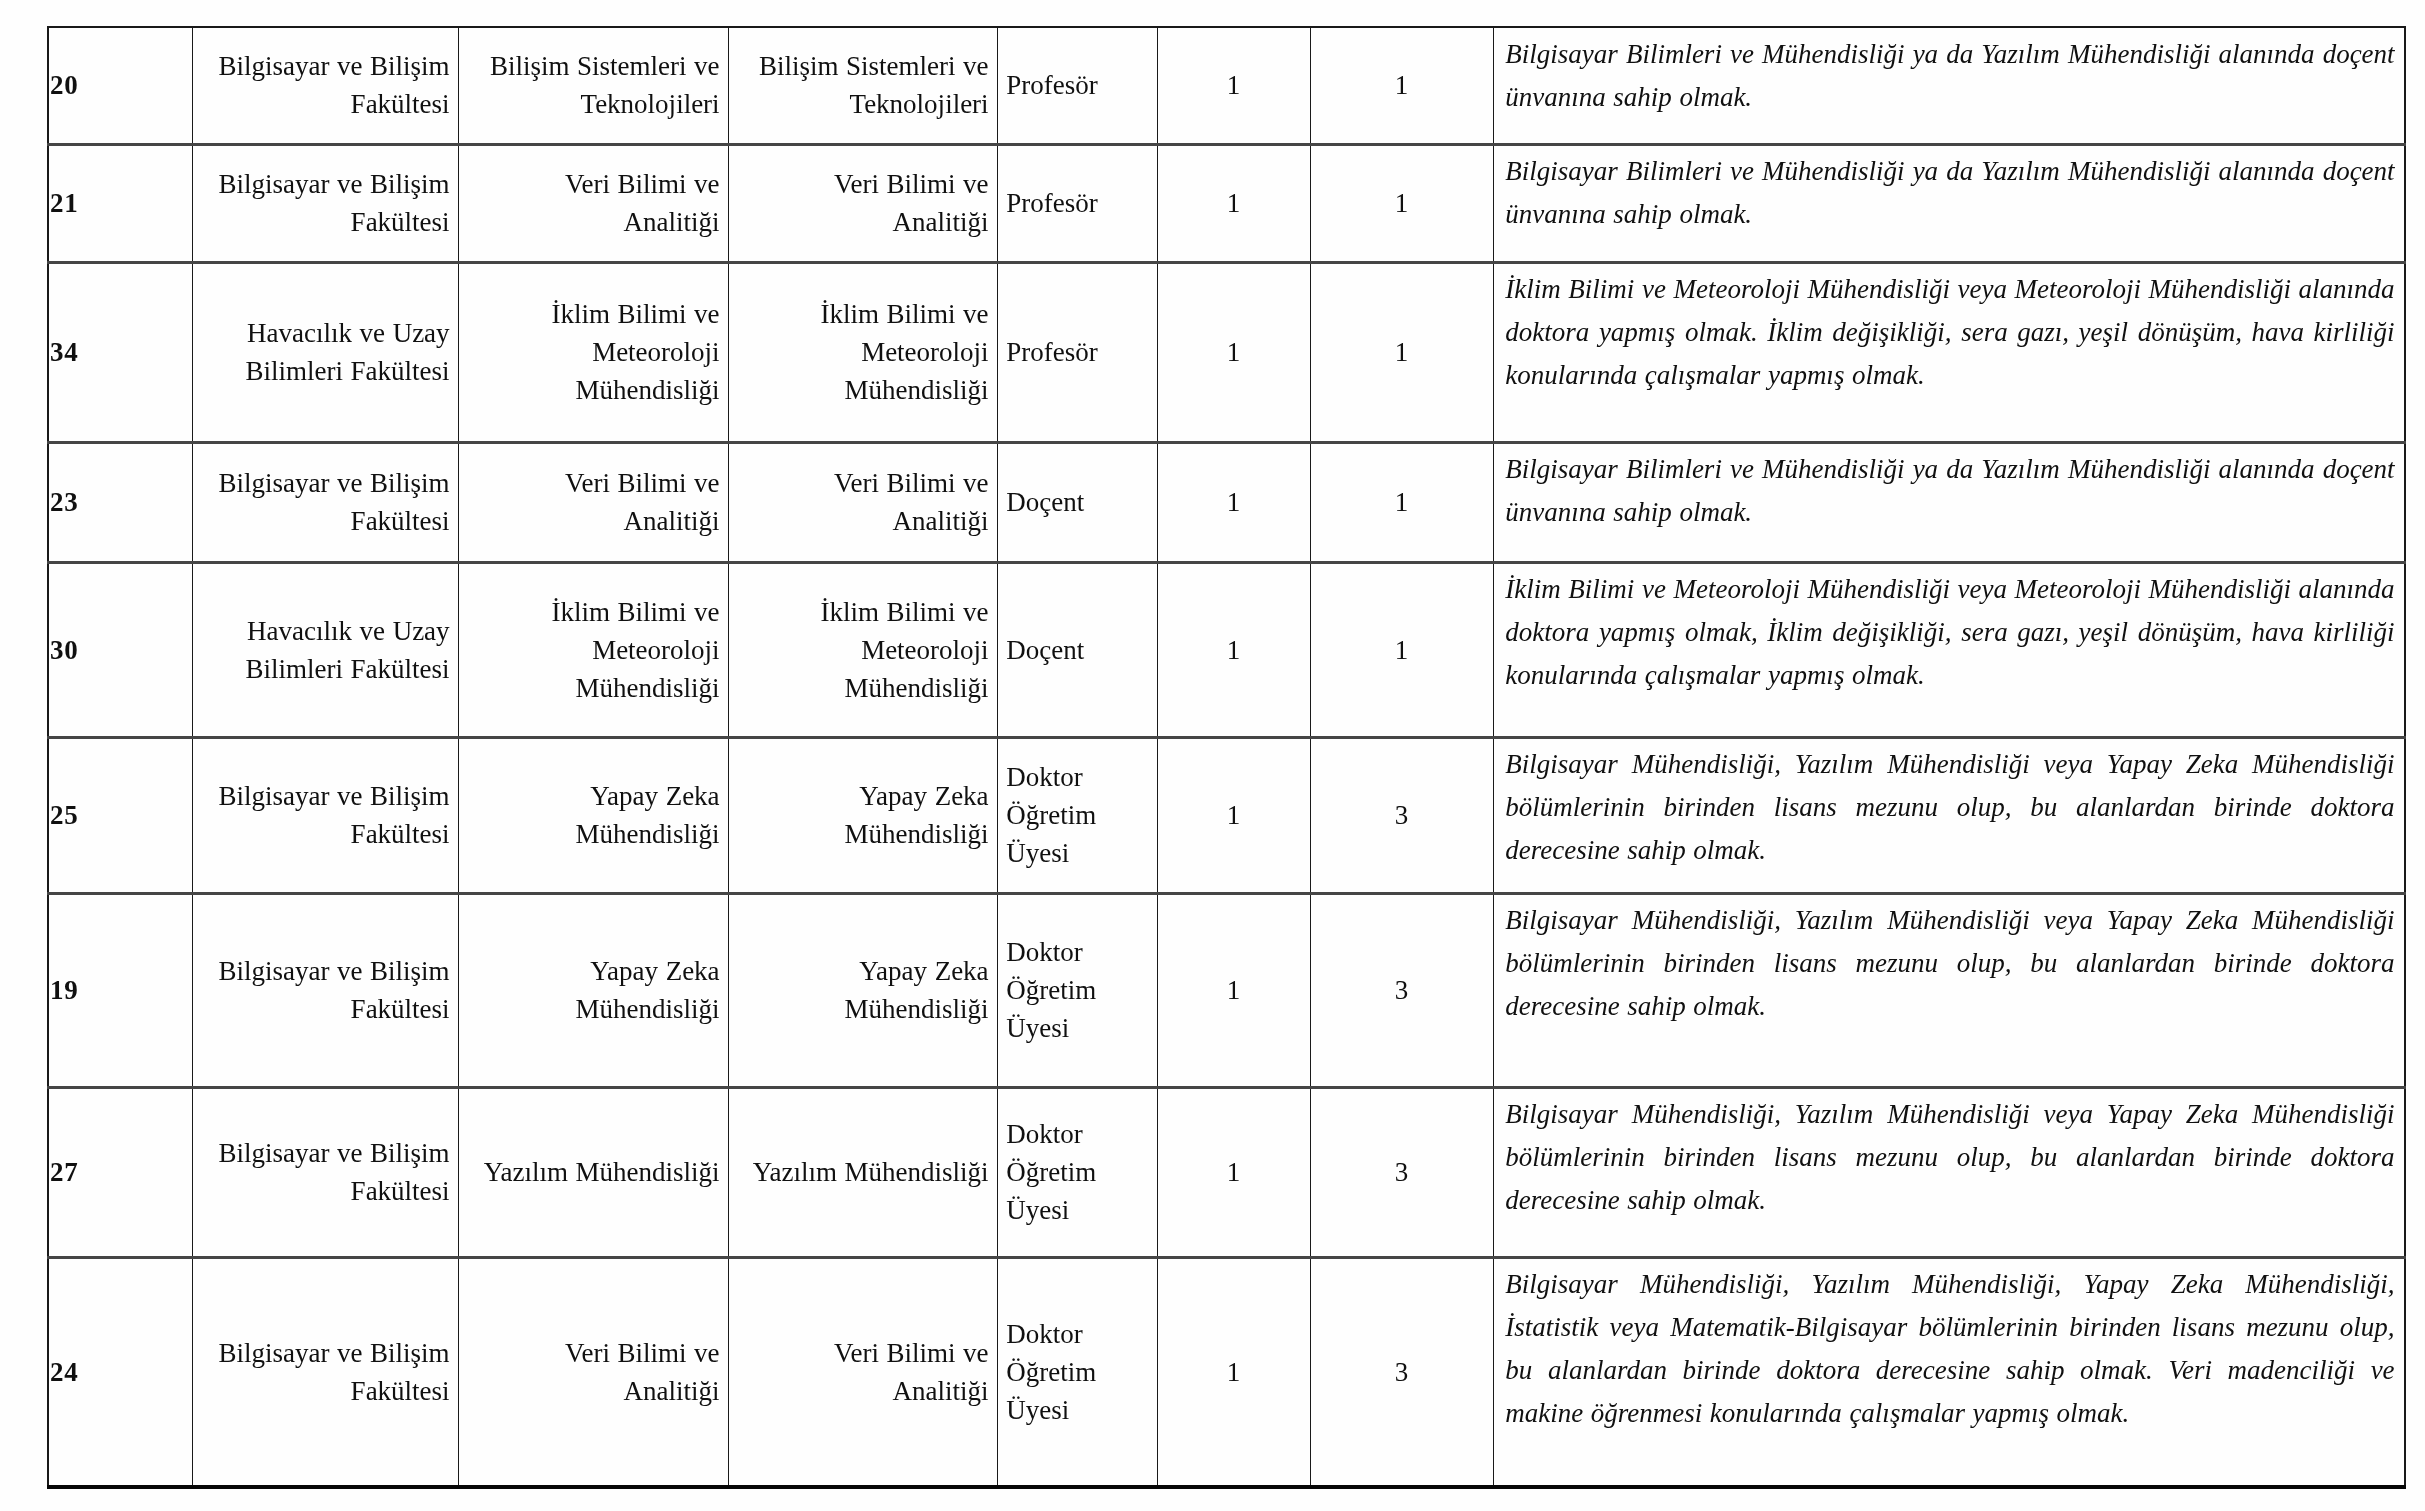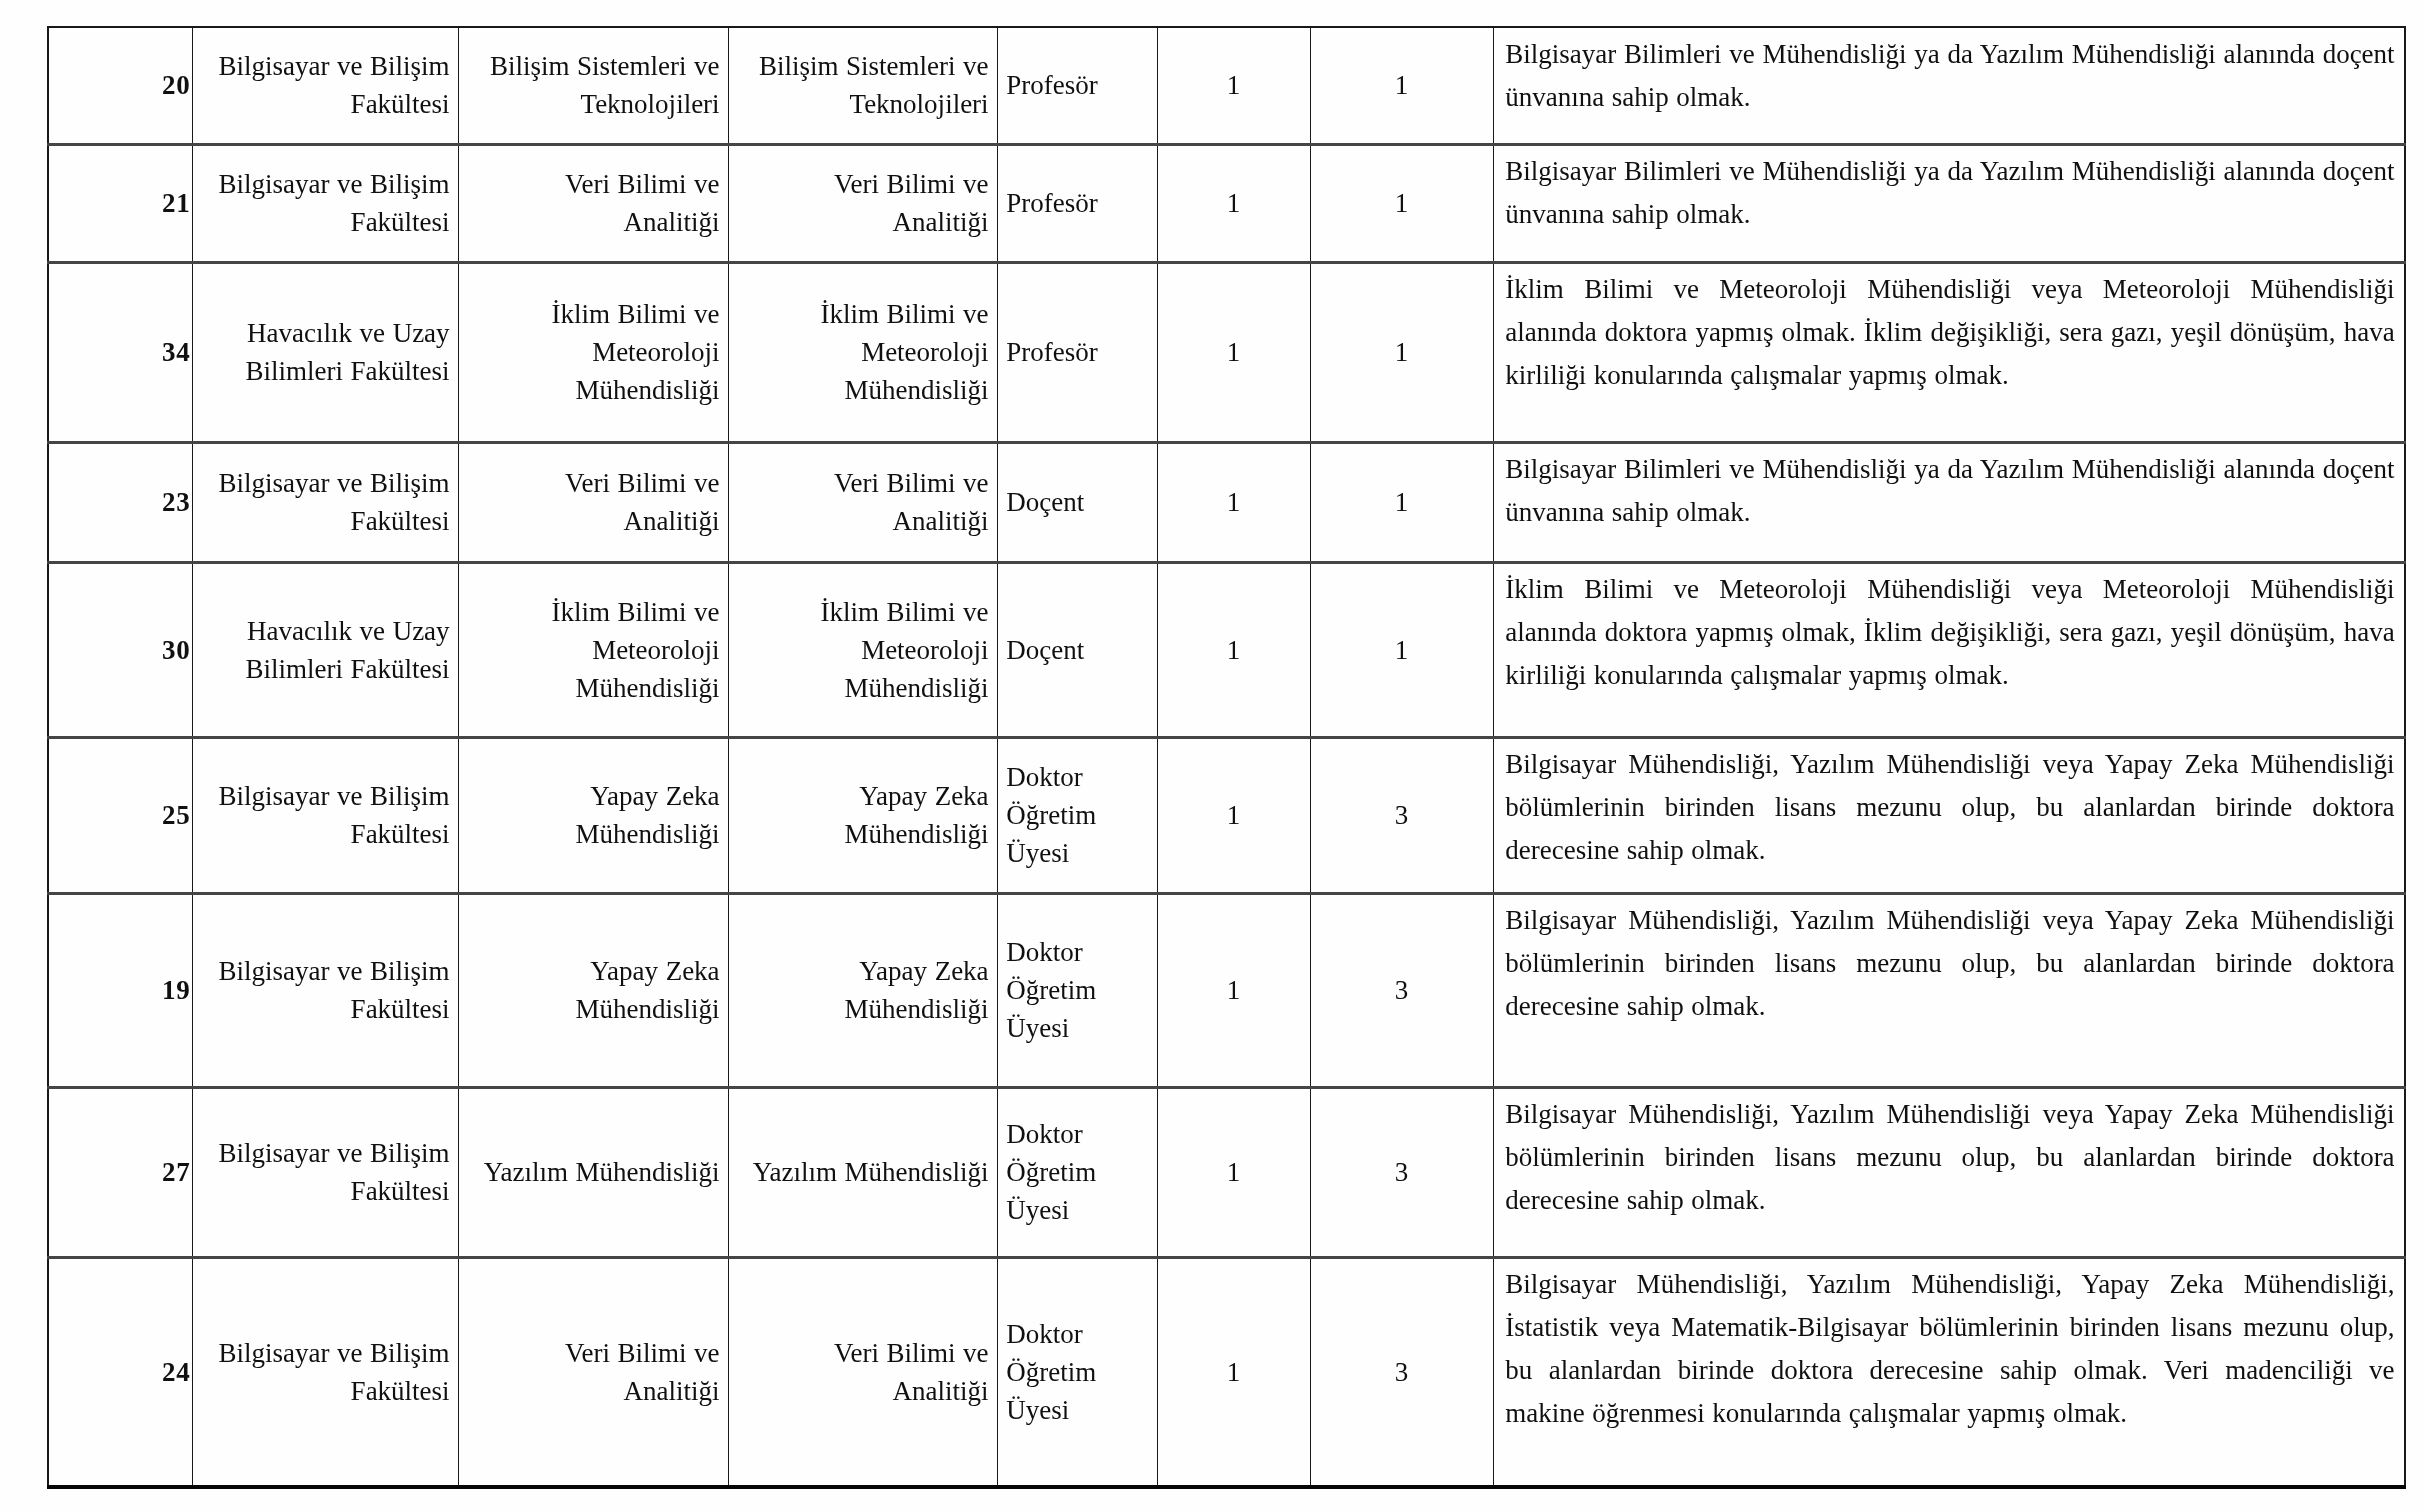--- a/index.html
+++ b/index.html
@@ -55,40 +55,41 @@
   .vacancy-table tr:nth-child(2) { height: 118px; }
   .vacancy-table tr:nth-child(3) { height: 180px; }
   .vacancy-table tr:nth-child(4) { height: 120px; }
   .vacancy-table tr:nth-child(5) { height: 175px; }
   .vacancy-table tr:nth-child(6) { height: 156px; }
   .vacancy-table tr:nth-child(7) { height: 194px; }
   .vacancy-table tr:nth-child(8) { height: 170px; }
   .vacancy-table tr:nth-child(9) { height: 230px; }
 
   td.col-no {
-    text-align: right;
+    text-align: left;
     font-weight: bold;
     letter-spacing: 0.8px;
   }
   td.col-faculty, td.col-department, td.col-program {
     padding: 4.7px 7.9px 4.7px 11px;
     text-align: right;
   }
   td.col-title {
     padding: 4.7px 4.7px 4.7px 8.7px;
     text-align: left;
   }
   td.col-count_a, td.col-count_b {
     text-align: center;
   }
   td.col-requirement {
     vertical-align: top;
     text-align: justify;
     padding: 4.7px 9.4px 4.7px 11.8px;
     line-height: 43px;
+    font-style: italic;
   }
 </style>
 </head>
 <body>
 
 <div class="page">
   <table class="vacancy-table">
     <colgroup>
       <col class="c-no">
       <col class="c-faculty">

